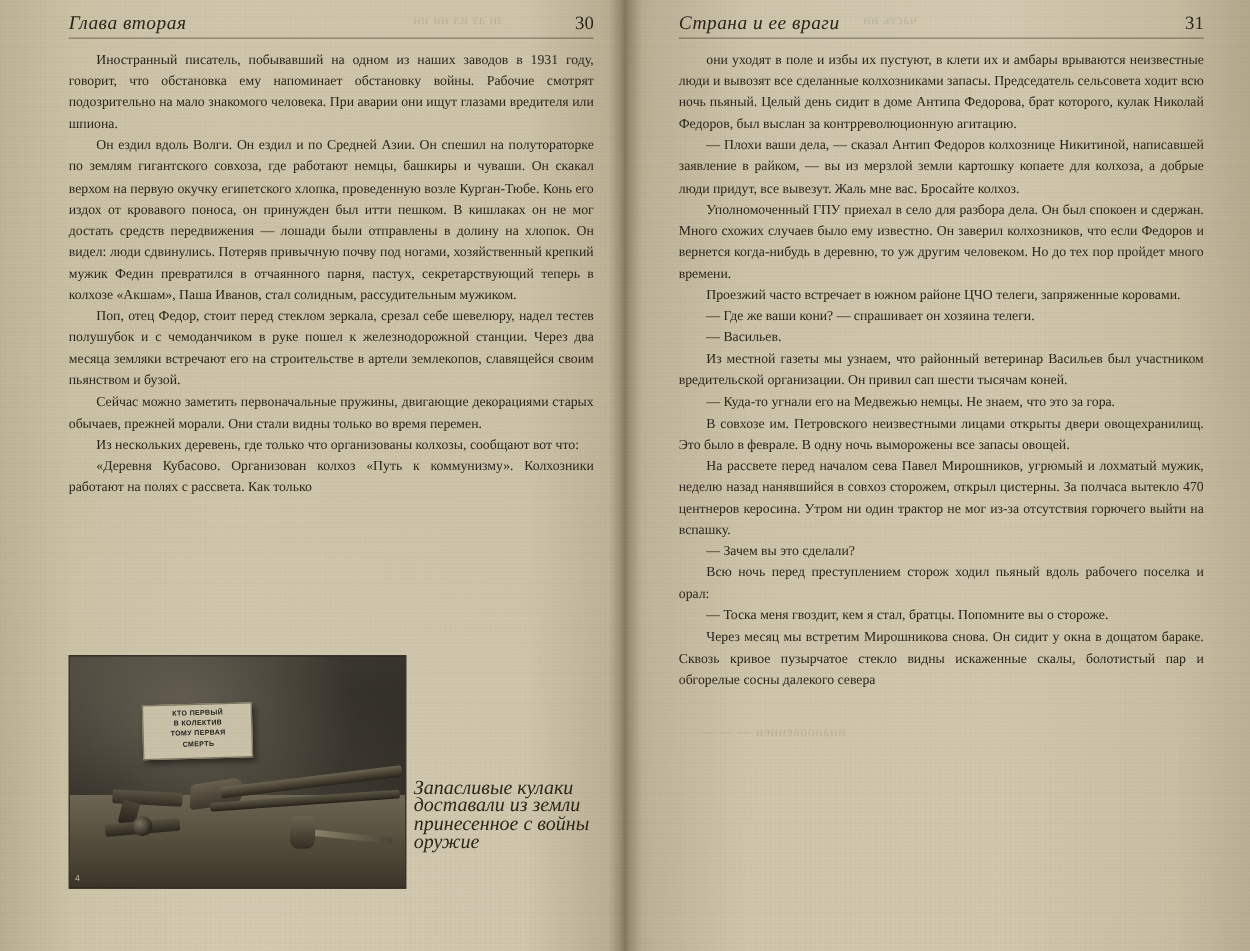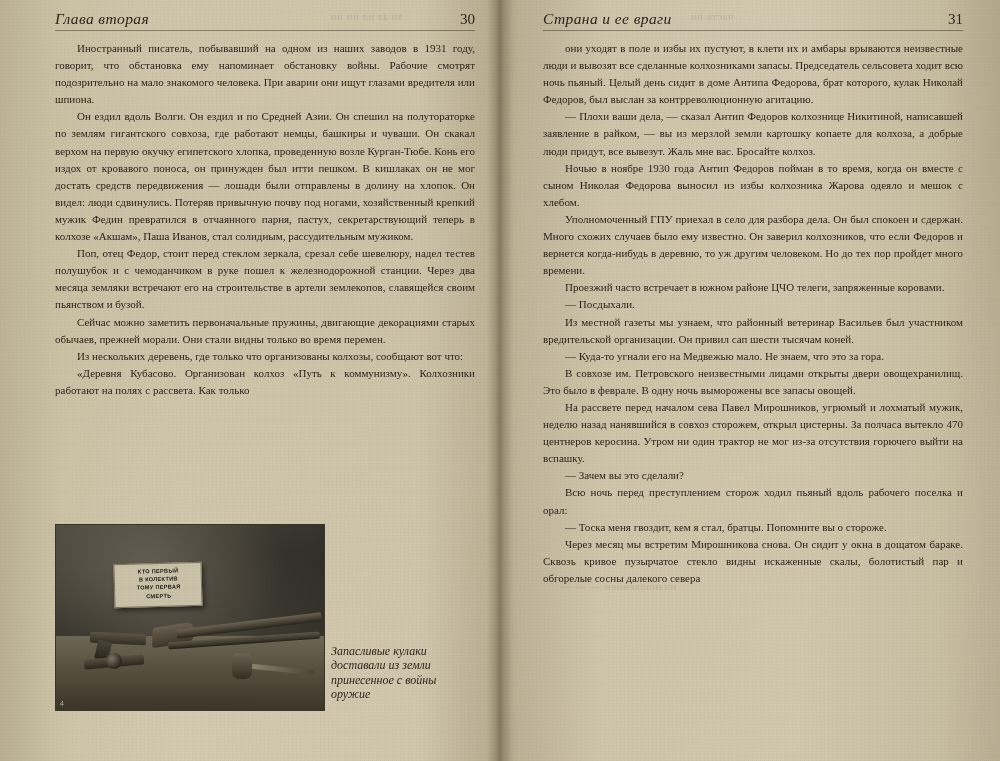--- a/index.html
+++ b/index.html
@@ -240,24 +240,24 @@
     left: 4px;
     bottom: 3px;
     font-size: 7px;
     color: #b9b09a;
     font-family: "Liberation Sans", sans-serif;
   }
 
   .caption {
     position: absolute;
     left: 331px;
-    top: 644px;
+    top: 624px;
     width: 146px;
     font-style: italic;
-    font-size: 12px;
+    font-size: 16px;
     line-height: 14.4px;
     color: #2c2619;
     text-align: left;
   }
 </style>
 </head>
 <body>
 
 <div class="page">
 
@@ -307,26 +307,26 @@
 
   <div class="col right">
     <div class="runhead">
       <span class="title">Страна и ее враги</span>
       <span class="folio">31</span>
     </div>
     <div class="rule"></div>
     <div class="body">
       <p>они уходят в поле и избы их пустуют, в клети их и амбары врываются неизвестные люди и вывозят все сделанные колхозниками запасы. Председатель сельсовета ходит всю ночь пьяный. Целый день сидит в доме Антипа Федорова, брат которого, кулак Николай Федоров, был выслан за контрреволюционную агитацию.</p>
       <p class="dash">— Плохи ваши дела, — сказал Антип Федоров колхознице Никитиной, написавшей заявление в райком, — вы из мерзлой земли картошку копаете для колхоза, а добрые люди придут, все вывезут. Жаль мне вас. Бросайте колхоз.</p>
-      <p>Ночью в ноябре 1930 года Антип Федоров пойман в то время, когда он вместе с сыном Николая Федорова выносил из избы колхозника Жарова одеяло и мешок с хлебом.</p>
       <p>Уполномоченный ГПУ приехал в село для разбора дела. Он был спокоен и сдержан. Много схожих случаев было ему известно. Он заверил колхозников, что если Федоров и вернется когда-нибудь в деревню, то уж другим человеком. Но до тех пор пройдет много времени.</p>
       <p>Проезжий часто встречает в южном районе ЦЧО телеги, запряженные коровами.</p>
-      <p class="dash">— Посдыхали.</p>
+      <p class="dash">— Где же ваши кони? — спрашивает он хозяина телеги.</p>
+      <p class="dash">— Васильев.</p>
       <p>Из местной газеты мы узнаем, что районный ветеринар Васильев был участником вредительской организации. Он привил сап шести тысячам коней.</p>
-      <p class="dash">— Куда-то угнали его на Медвежью мало. Не знаем, что это за гора.</p>
+      <p class="dash">— Куда-то угнали его на Медвежью немцы. Не знаем, что это за гора.</p>
       <p>В совхозе им. Петровского неизвестными лицами открыты двери овощехранилищ. Это было в феврале. В одну ночь выморожены все запасы овощей.</p>
       <p>На рассвете перед началом сева Павел Мирошников, угрюмый и лохматый мужик, неделю назад нанявшийся в совхоз сторожем, открыл цистерны. За полчаса вытекло 470 центнеров керосина. Утром ни один трактор не мог из-за отсутствия горючего выйти на вспашку.</p>
       <p class="dash">— Зачем вы это сделали?</p>
       <p>Всю ночь перед преступлением сторож ходил пьяный вдоль рабочего поселка и орал:</p>
       <p class="dash">— Тоска меня гвоздит, кем я стал, братцы. Попомните вы о стороже.</p>
       <p>Через месяц мы встретим Мирошникова снова. Он сидит у окна в дощатом бараке. Сквозь кривое пузырчатое стекло видны искаженные скалы, болотистый пар и обгорелые сосны далекого севера</p>
     </div>
   </div>
 
   <div class="grain"></div>

